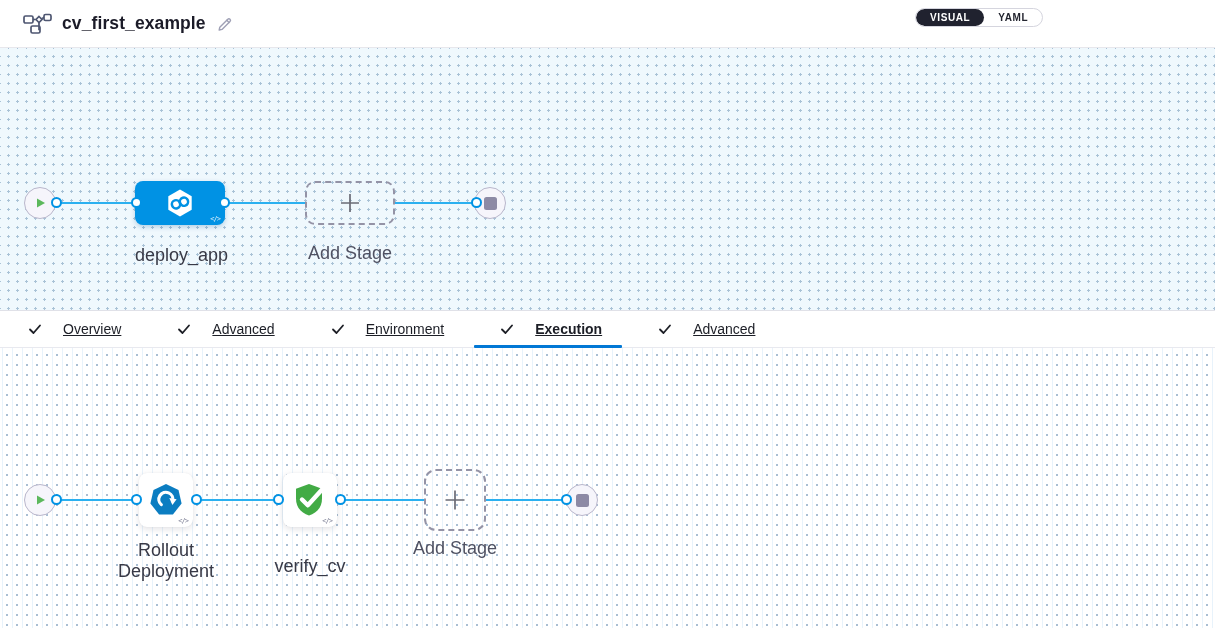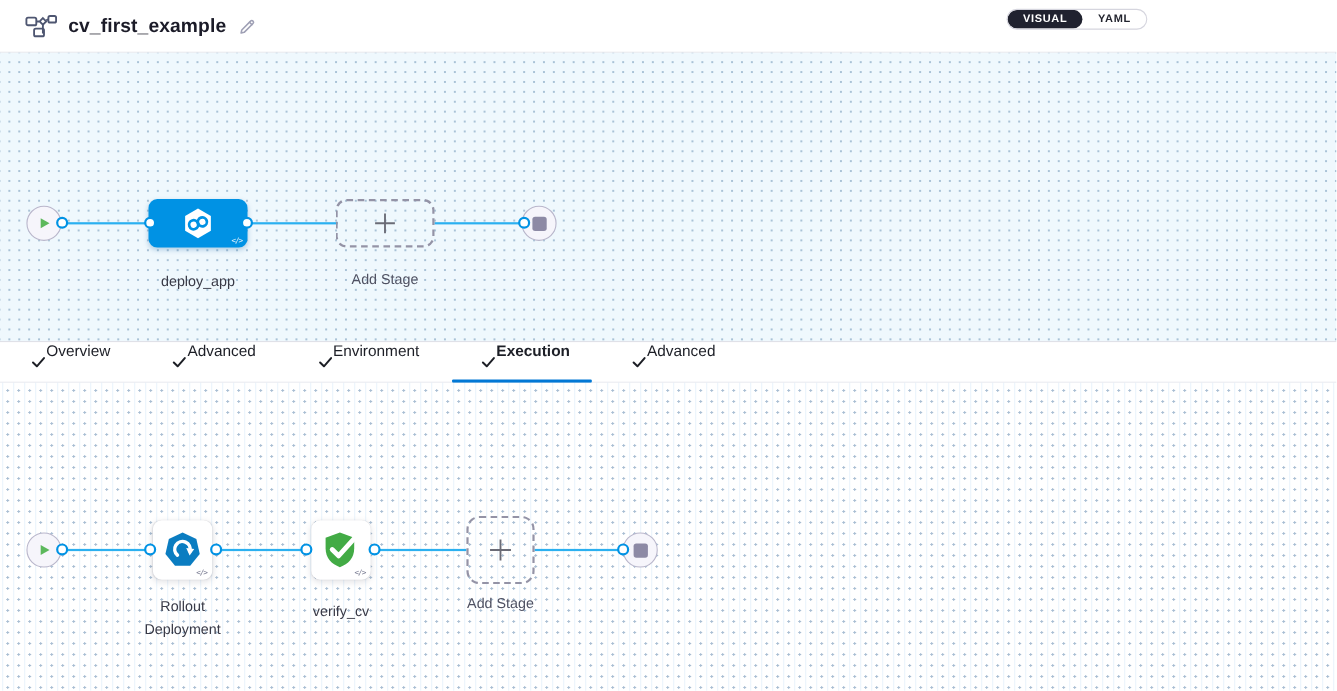--- a/index.html
+++ b/index.html
@@ -52,30 +52,30 @@
   .add-box { position:absolute; border:2px dashed #9493a6; background:transparent;
              display:flex; align-items:center; justify-content:center; cursor:pointer; z-index:2; }
   .add-stage { left:305px; top:133px; width:90px; height:44px; border-radius:10px; }
   .add-step  { left:424px; top:121px; width:62px; height:62px; border-radius:12px; }
 
   .step-node { position:absolute; top:125px; width:54px; height:54px; background:#fff;
                border-radius:8px; z-index:2; cursor:pointer;
                box-shadow:0 2px 6px rgba(96,97,112,.18), 0 0 1px rgba(40,41,61,.1);
                display:flex; align-items:center; justify-content:center; }
 
-  .node-label { position:absolute; text-align:center; font-size:13px; color:#383946;
+  .node-label { position:absolute; text-align:center; font-size:18px; color:#383946;
                line-height:21px; }
   .add-label  { color:#4f5162; }
 
   
   .tabs { height:38px; background:#fff; border-top:1px solid #e0e1e8;
           border-bottom:1px solid #e8e9ef; display:flex; align-items:stretch;
           padding-left:28px; gap:56px; }
-  .tab { display:flex; gap:0; position:relative; cursor:pointer;
-         font-size:14px; color:#1c1e26; }
+  .tab { display:flex; align-items:center; gap:21px; position:relative; cursor:pointer;
+         font-size:14px; color:#1c1e26;text-decoration:underline; }
   .tab.active .tab-label { font-weight:bold; }
   .tab.active::after { content:""; position:absolute; left:-26px; right:-20px; bottom:-1px;
          height:3px; background:#0278d5; border-radius:1px; }
 </style>
 </head>
 <body>
 
 <div class="header">
   <div class="title-group">
     <span class="icon-wrap">
@@ -241,15 +241,15 @@
       </svg>
     </span>
   </div>
 
   <div class="terminal-circle" style="left:566px; top:136px;">
     <span class="stop-square"></span>
   </div>
   <div class="connector" style="left:561px; top:146px;"></div>
 
   <div class="node-label" style="left:116px; top:192px; width:100px;">Rollout Deployment</div>
-  <div class="node-label" style="left:250px; top:197px; width:120px;">verify_cv</div>
+  <div class="node-label" style="left:250px; top:208px; width:120px;">verify_cv</div>
   <div class="node-label add-label" style="left:395px; top:190px; width:120px;">Add Stage</div>
 </div>
 
 </body></html>

